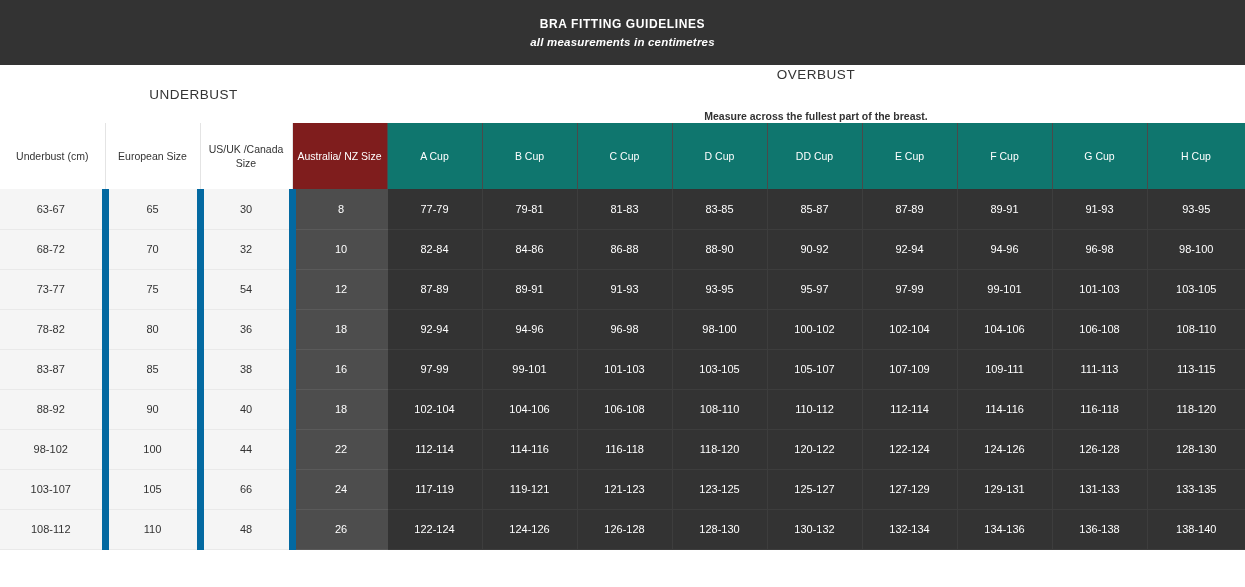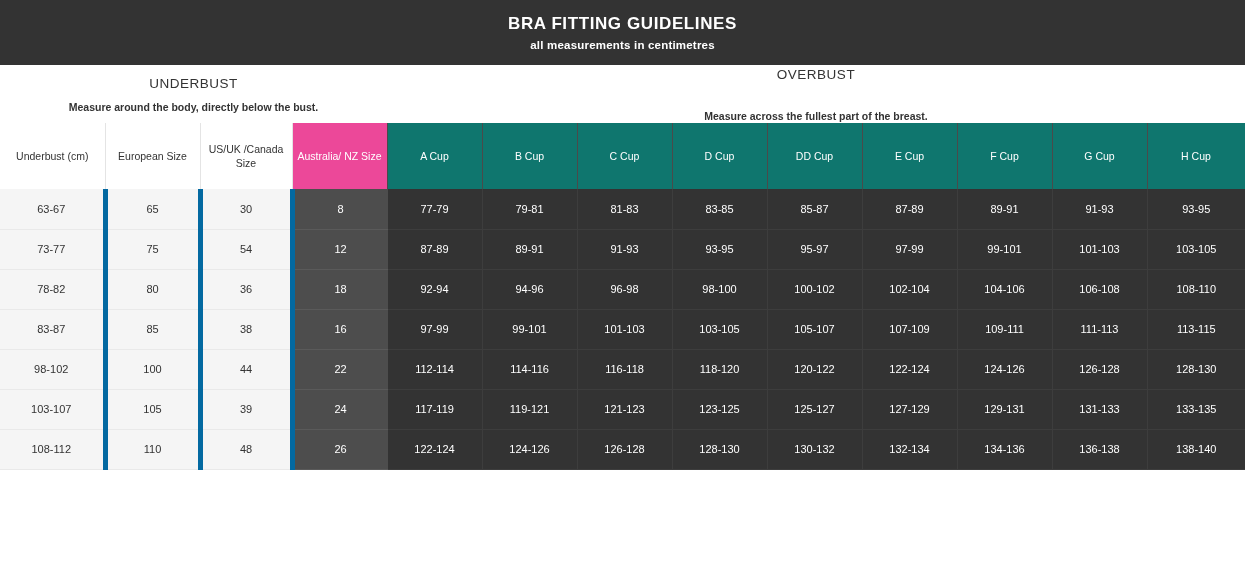--- a/index.html
+++ b/index.html
@@ -25,26 +25,27 @@
     background: #333333;
     color: #ffffff;
     height: 65px;
     display: flex;
     flex-direction: column;
     align-items: center;
     justify-content: center;
     gap: 5px;
   }
   .title-band .t1 {
-    font-size: 17px;
+    font-size: 12px;
     font-weight: bold;
     letter-spacing: 0.6px;
   }
   .title-band .t2 {
     font-size: 11.5px;
+    font-style: italic;
     font-weight: bold;
     letter-spacing: 0.2px;
   }
   
   .section-row {
     display: flex;
     height: 58px;
     background: #ffffff;
   }
   .section-underbust {
@@ -95,31 +96,31 @@
     background: #ffffff;
     color: #333333;
     border-right: 1px solid #e4e4e4;
   }
   th.hd-dark {
     background: #0f766e;
     color: #ffffff;
     border-right: 1px solid #4a4a4a;
   }
   th.hd-dark.aus {
-    background: #ec4899;
+    background: #7f1d1d;
   }
   
   tr.body-row { height: 40px; }
   tr.body-row td {
     font-size: 11px;
   }
   td.c-light {
     background: #f5f5f5;
     color: #333333;
-    border-right: 5px solid #0369a1;
+    border-right: 7px solid #0369a1;
     border-bottom: 1px solid #e9e9e9;
   }
   td.c-aus {
     background: #4d4d4d;
     color: #ffffff;
     border-right: 1px solid #4d4d4d;
     border-bottom: 1px solid #5a5a5a;
   }
   td.c-dark {
     background: #333333;
@@ -135,21 +136,20 @@
 <div class="sheet">
 
   <div class="title-band">
     <div class="t1">BRA FITTING GUIDELINES</div>
     <div class="t2">all measurements in centimetres</div>
   </div>
 
   <div class="section-row">
     <div class="section-underbust">
       <div class="section-title">UNDERBUST</div>
-      <div class="section-sub">Measure around the body, directly below the bust.</div>
     </div>
     <div class="section-overbust">
       <div class="section-title">OVERBUST</div>
       <div class="section-sub">Measure across the fullest part of the breast.</div>
     </div>
   </div>
 
   <table class="grid">
     <colgroup id="colgroup">
         <col style="width: 105px;">
@@ -193,20 +193,35 @@
           <td class="c-dark">79-81</td>
           <td class="c-dark">81-83</td>
           <td class="c-dark">83-85</td>
           <td class="c-dark">85-87</td>
           <td class="c-dark">87-89</td>
           <td class="c-dark">89-91</td>
           <td class="c-dark">91-93</td>
           <td class="c-dark">93-95</td>
         </tr>
         <tr class="body-row">
+          <td class="c-light">68-72</td>
+          <td class="c-light">70</td>
+          <td class="c-light">32</td>
+          <td class="c-aus">10</td>
+          <td class="c-dark">82-84</td>
+          <td class="c-dark">84-86</td>
+          <td class="c-dark">86-88</td>
+          <td class="c-dark">88-90</td>
+          <td class="c-dark">90-92</td>
+          <td class="c-dark">92-94</td>
+          <td class="c-dark">94-96</td>
+          <td class="c-dark">96-98</td>
+          <td class="c-dark">98-100</td>
+        </tr>
+        <tr class="body-row">
           <td class="c-light">73-77</td>
           <td class="c-light">75</td>
           <td class="c-light">54</td>
           <td class="c-aus">12</td>
           <td class="c-dark">87-89</td>
           <td class="c-dark">89-91</td>
           <td class="c-dark">91-93</td>
           <td class="c-dark">93-95</td>
           <td class="c-dark">95-97</td>
           <td class="c-dark">97-99</td>
@@ -238,38 +253,53 @@
           <td class="c-dark">99-101</td>
           <td class="c-dark">101-103</td>
           <td class="c-dark">103-105</td>
           <td class="c-dark">105-107</td>
           <td class="c-dark">107-109</td>
           <td class="c-dark">109-111</td>
           <td class="c-dark">111-113</td>
           <td class="c-dark">113-115</td>
         </tr>
         <tr class="body-row">
+          <td class="c-light">88-92</td>
+          <td class="c-light">90</td>
+          <td class="c-light">40</td>
+          <td class="c-aus">18</td>
+          <td class="c-dark">102-104</td>
+          <td class="c-dark">104-106</td>
+          <td class="c-dark">106-108</td>
+          <td class="c-dark">108-110</td>
+          <td class="c-dark">110-112</td>
+          <td class="c-dark">112-114</td>
+          <td class="c-dark">114-116</td>
+          <td class="c-dark">116-118</td>
+          <td class="c-dark">118-120</td>
+        </tr>
+        <tr class="body-row">
           <td class="c-light">98-102</td>
           <td class="c-light">100</td>
           <td class="c-light">44</td>
           <td class="c-aus">22</td>
           <td class="c-dark">112-114</td>
           <td class="c-dark">114-116</td>
           <td class="c-dark">116-118</td>
           <td class="c-dark">118-120</td>
           <td class="c-dark">120-122</td>
           <td class="c-dark">122-124</td>
           <td class="c-dark">124-126</td>
           <td class="c-dark">126-128</td>
           <td class="c-dark">128-130</td>
         </tr>
         <tr class="body-row">
           <td class="c-light">103-107</td>
           <td class="c-light">105</td>
-          <td class="c-light">39</td>
+          <td class="c-light">66</td>
           <td class="c-aus">24</td>
           <td class="c-dark">117-119</td>
           <td class="c-dark">119-121</td>
           <td class="c-dark">121-123</td>
           <td class="c-dark">123-125</td>
           <td class="c-dark">125-127</td>
           <td class="c-dark">127-129</td>
           <td class="c-dark">129-131</td>
           <td class="c-dark">131-133</td>
           <td class="c-dark">133-135</td>

